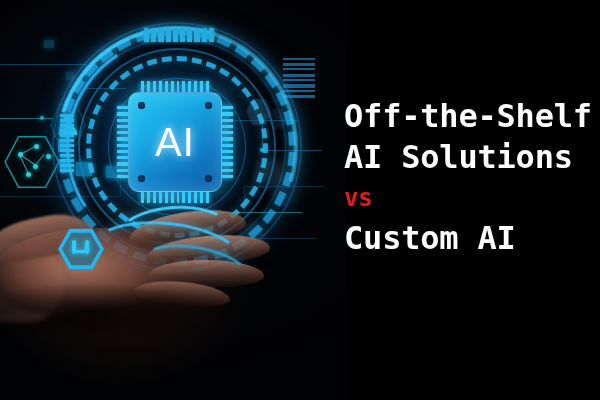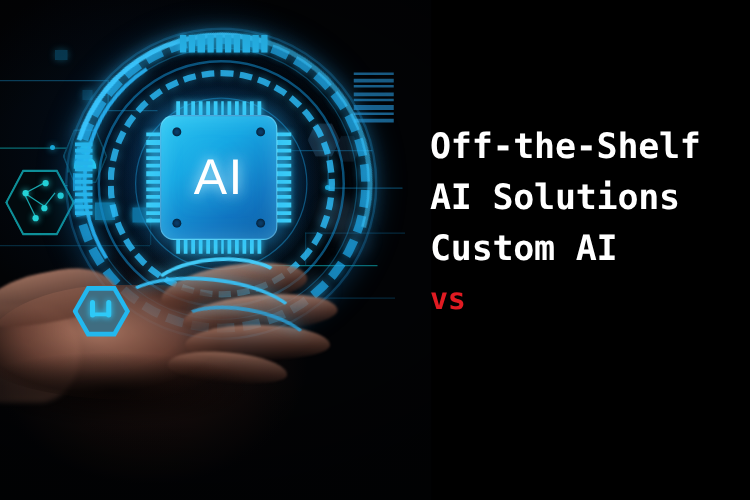--- a/index.html
+++ b/index.html
@@ -238,21 +238,21 @@
   .fa3 { left:140px; top:246px; width:110px; height:46px; transform:rotate(10deg);
          border-top-color:rgba(40,170,230,.75); }
 
   
   .copy {
     position:absolute; left:344px; top:96px; width:250px;
   }
   .line {
     font-family:"DejaVu Sans Mono", monospace;
     font-weight:bold;
-    font-size:28px;
+    font-size:32px;
     line-height:41px;
     color:#ffffff;
     letter-spacing:-0.2px;
     white-space:nowrap;
   }
   .line.vs {
     color:#e01b22;
     font-size:24px;
     line-height:40px;
   }
@@ -464,17 +464,17 @@
     <div class="finger-arc fa1"></div>
     <div class="finger-arc fa2"></div>
     <div class="finger-arc fa3"></div>
 
     <div class="vignette"></div>
   </div>
 
   <div class="copy">
     <div class="line">Off-the-Shelf</div>
     <div class="line">AI Solutions</div>
+    <div class="line vs">vs</div>
     <div class="line">Custom AI</div>
-    <div class="line vs">vs</div>
   </div>
 
 </div>
 
 </body></html>

